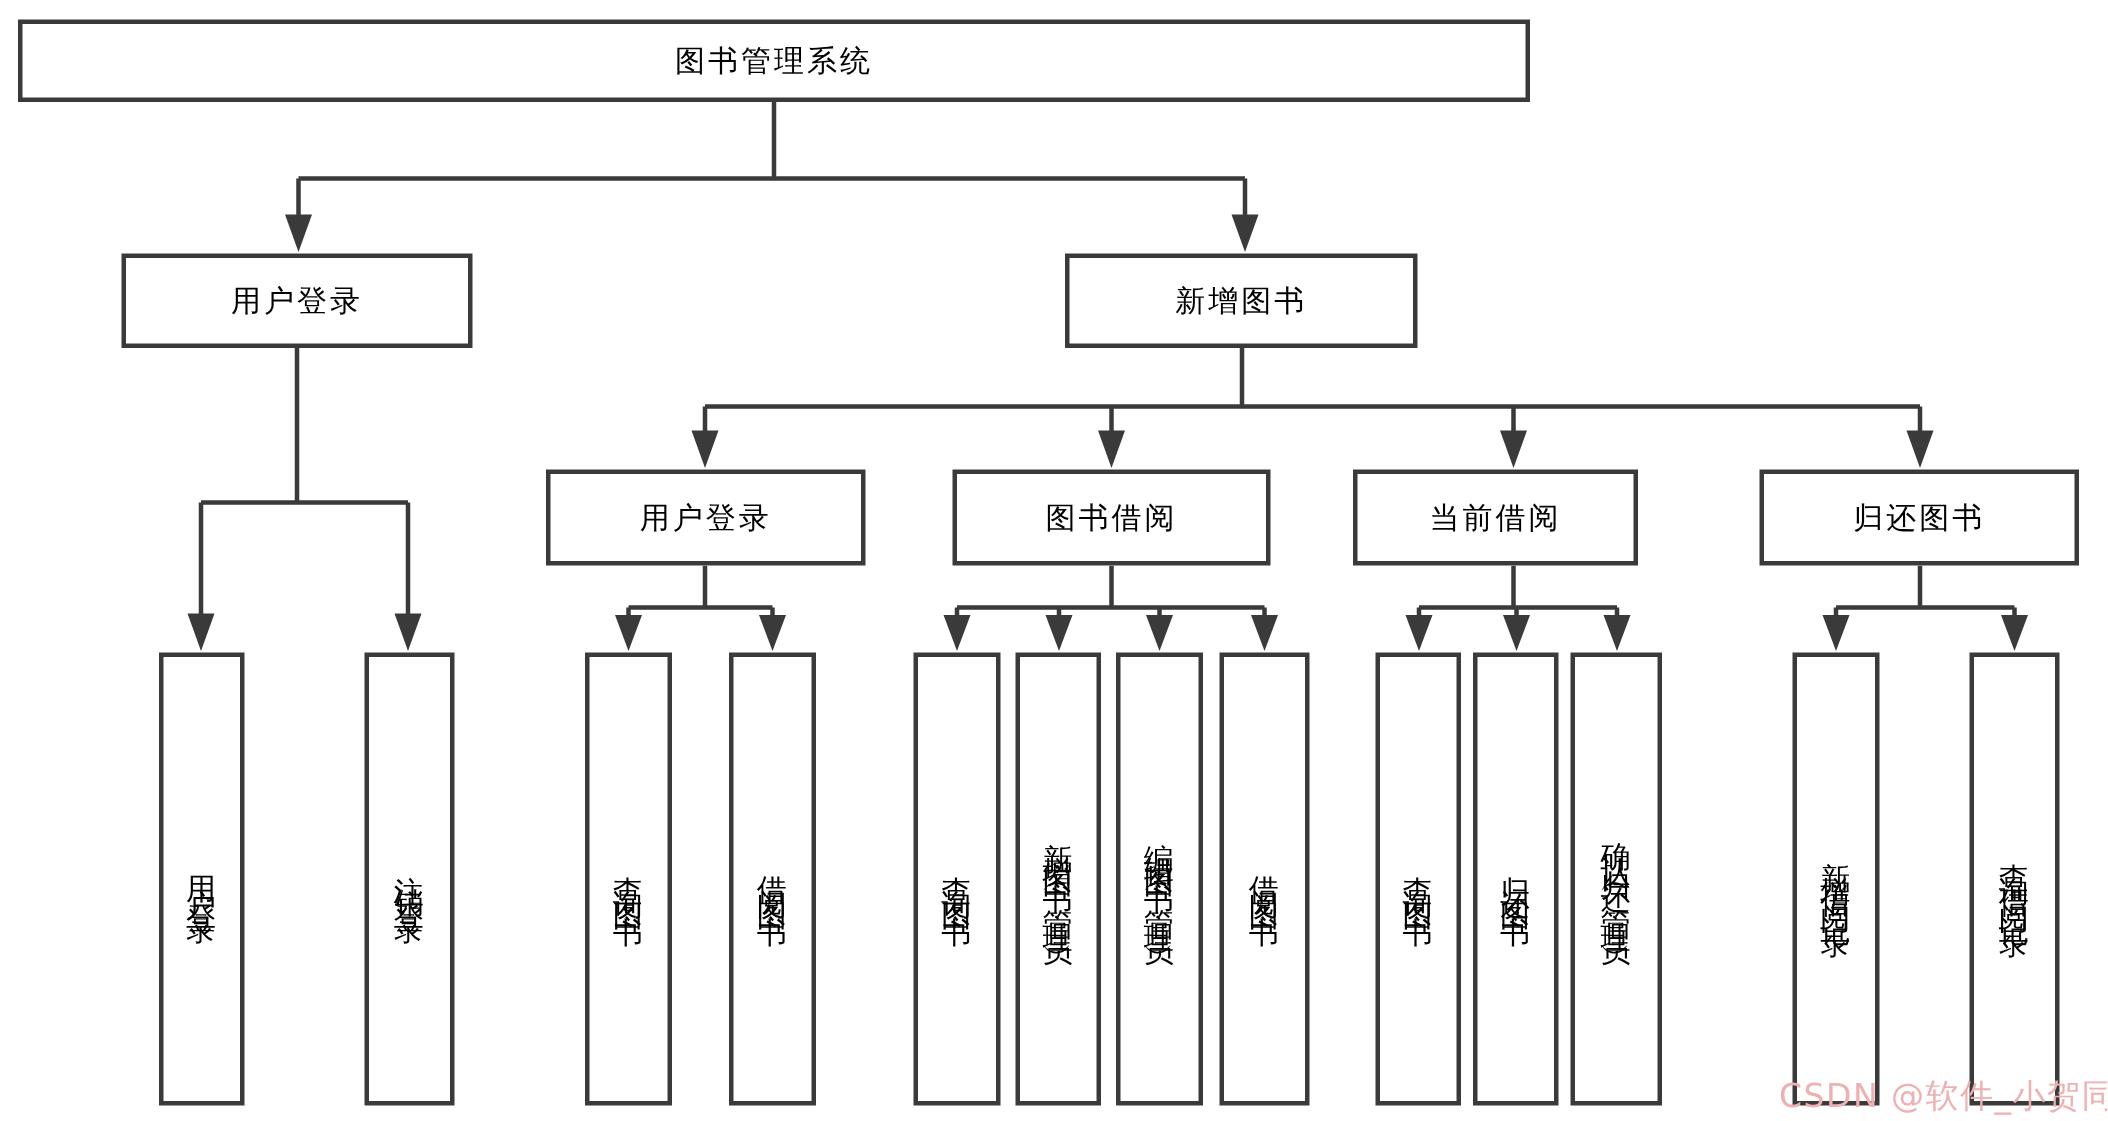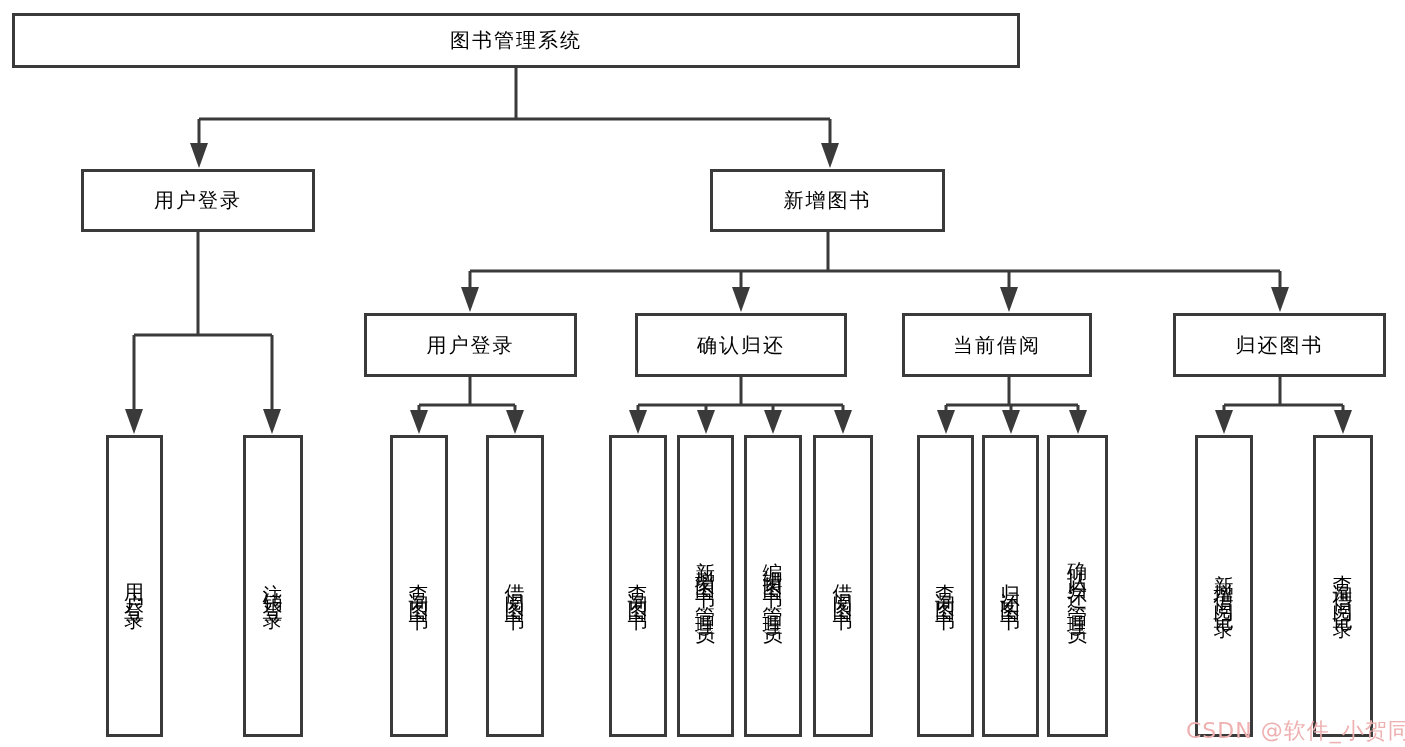--- a/index.html
+++ b/index.html
@@ -112,21 +112,21 @@
     <span>用户登录</span>
   </div>
   <div class="node hbox" style="left:710px; top:169px; width:235px; height:63px;">
     <span>新增图书</span>
   </div>
 
   <div class="node hbox" style="left:364px; top:313px; width:213px; height:64px;">
     <span>用户登录</span>
   </div>
   <div class="node hbox" style="left:635px; top:313px; width:212px; height:64px;">
-    <span>确认归还</span>
+    <span>图书借阅</span>
   </div>
   <div class="node hbox" style="left:902px; top:313px; width:190px; height:64px;">
     <span>当前借阅</span>
   </div>
   <div class="node hbox" style="left:1173px; top:313px; width:213px; height:64px;">
     <span>归还图书</span>
   </div>
 
   <div class="node vbox" style="left:106px; width:57px;">
     <span class="vtext">用户登录</span>

